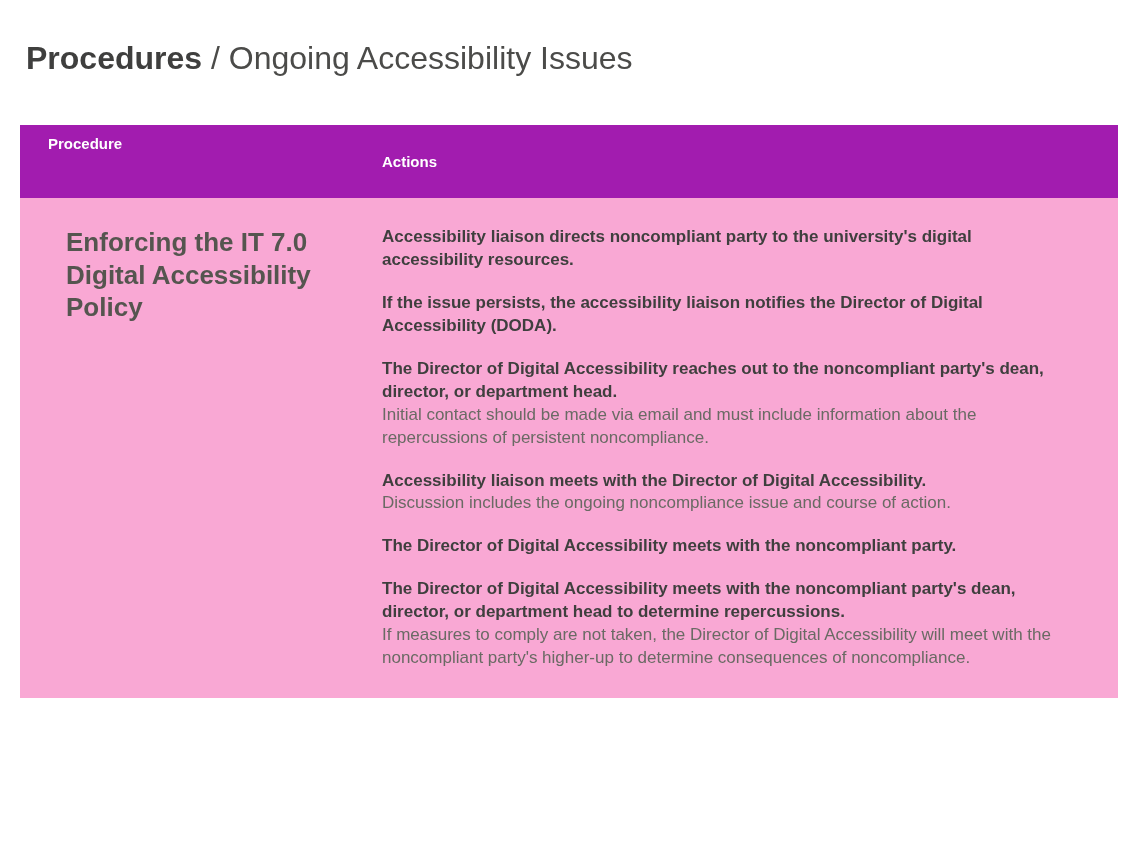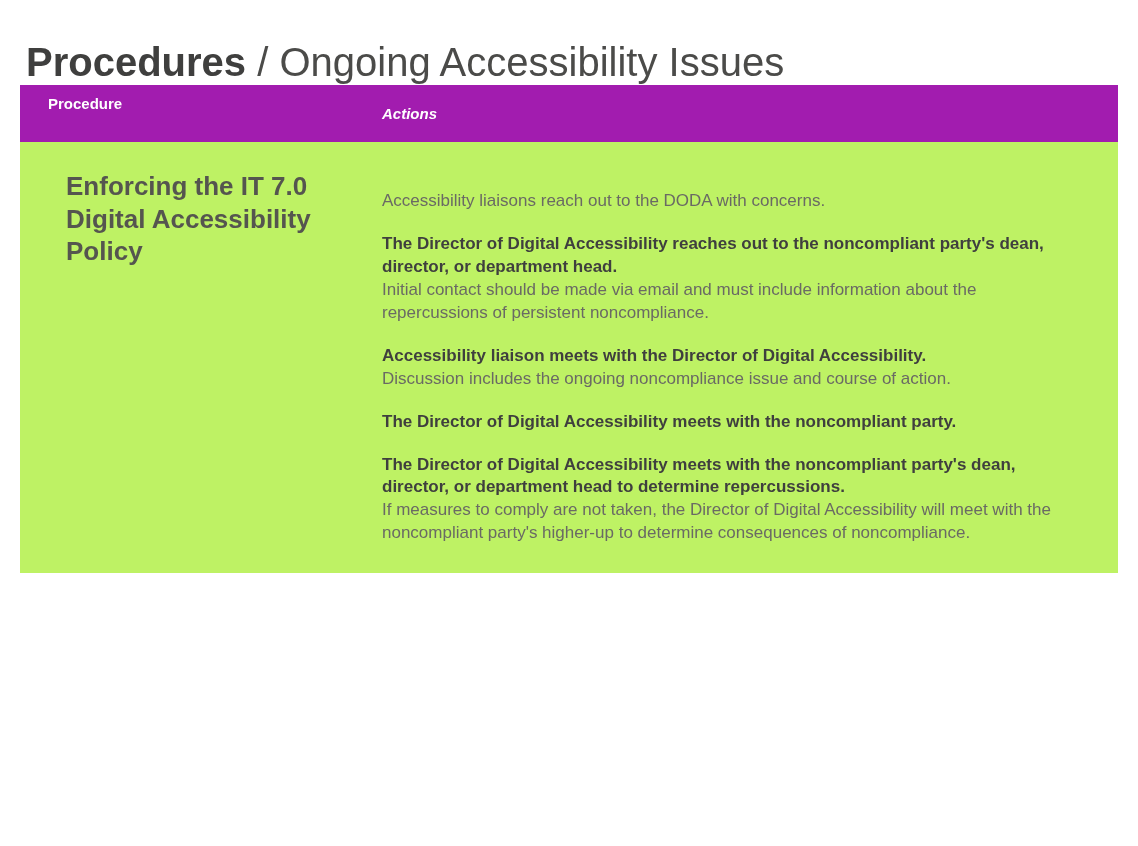--- a/index.html
+++ b/index.html
@@ -5,23 +5,24 @@
   * { box-sizing: border-box; margin: 0; padding: 0; }
   body {
     font-family: "Segoe UI", "Myriad Pro", "Helvetica Neue", Arial, sans-serif;
     background: #ffffff;
     width: 1138px;
     height: 846px;
     padding: 40px 20px 20px 20px;
     color: #3f3f3e;
   }
   .page-title {
-    font-size: 40px;
+    font-size: 32px;
     font-weight: 300;
     color: #4b4b49;
+    margin-bottom: 48px;
     margin-left: 6px;
   }
   .page-title .bold {
     font-weight: 700;
     color: #3f3f3e;
   }
   .table {
     width: 100%;
   }
   .thead {
@@ -30,26 +31,25 @@
     color: #ffffff;
     font-weight: 600;
     font-size: 15px;
   }
   .th-procedure {
     width: 350px;
     padding: 10px 28px;
   }
   .th-actions {
     flex: 1;
-    padding: 20px 12px;
-    font-style: italic;
+    padding: 28px 12px;
   }
   .tbody {
     display: flex;
-    background: #bef264;
+    background: #f9a8d4;
   }
   .td-procedure {
     width: 350px;
     padding: 28px 48px 28px 46px;
   }
   .proc-heading {
     font-size: 26px;
     line-height: 1.25;
     font-weight: 700;
     color: #55554f;
@@ -85,23 +85,24 @@
   <div class="thead">
     <div class="th-procedure">Procedure</div>
     <div class="th-actions">Actions</div>
   </div>
   <div class="tbody">
     <div class="td-procedure">
       <div class="proc-heading">Enforcing the IT 7.0 Digital Accessibility Policy</div>
     </div>
     <div class="td-actions">
       <div class="action-block">
+        <div class="action-title">Accessibility liaison directs noncompliant party to the university's digital accessibility resources.</div>
       </div>
       <div class="action-block">
-        <div class="action-desc">Accessibility liaisons reach out to the DODA with concerns.</div>
+        <div class="action-title">If the issue persists, the accessibility liaison notifies the Director of Digital Accessibility (DODA).</div>
       </div>
       <div class="action-block">
         <div class="action-title">The Director of Digital Accessibility reaches out to the noncompliant party's dean, director, or department head.</div>
         <div class="action-desc">Initial contact should be made via email and must include information about the repercussions of persistent noncompliance.</div>
       </div>
       <div class="action-block">
         <div class="action-title">Accessibility liaison meets with the Director of Digital Accessibility.</div>
         <div class="action-desc">Discussion includes the ongoing noncompliance issue and course of action.</div>
       </div>
       <div class="action-block">

